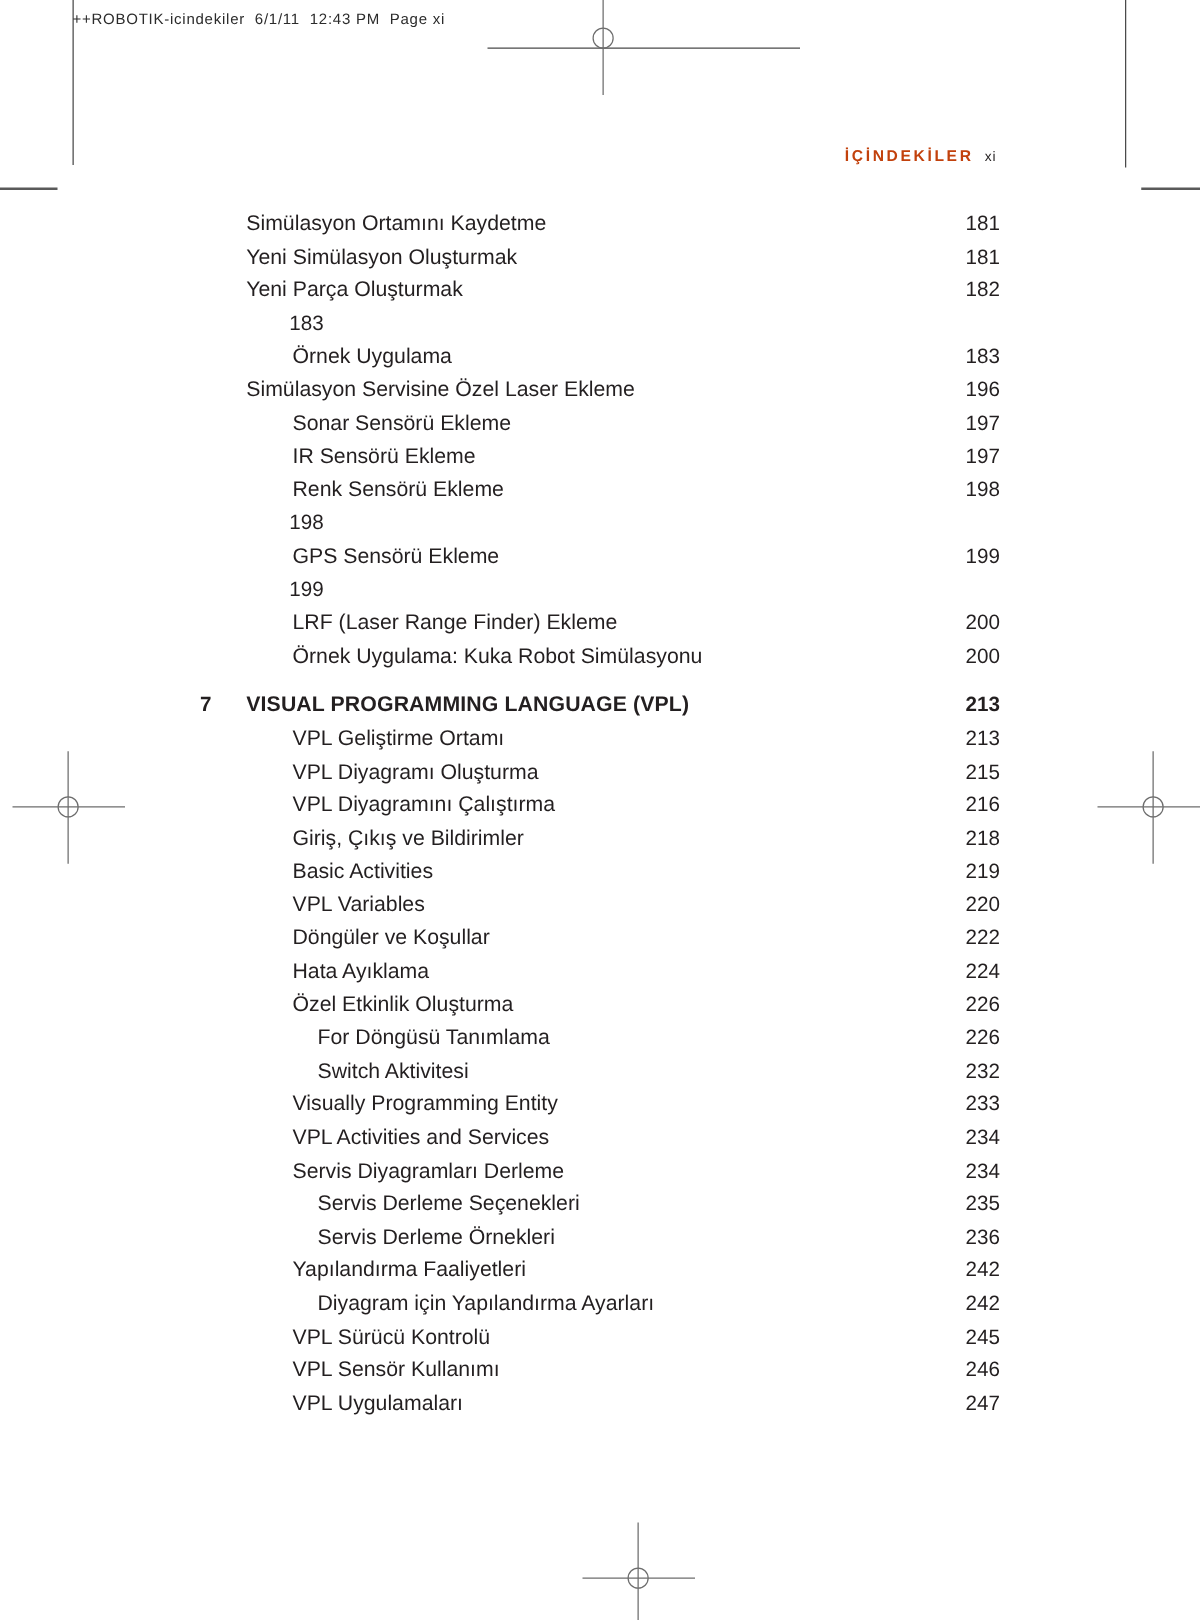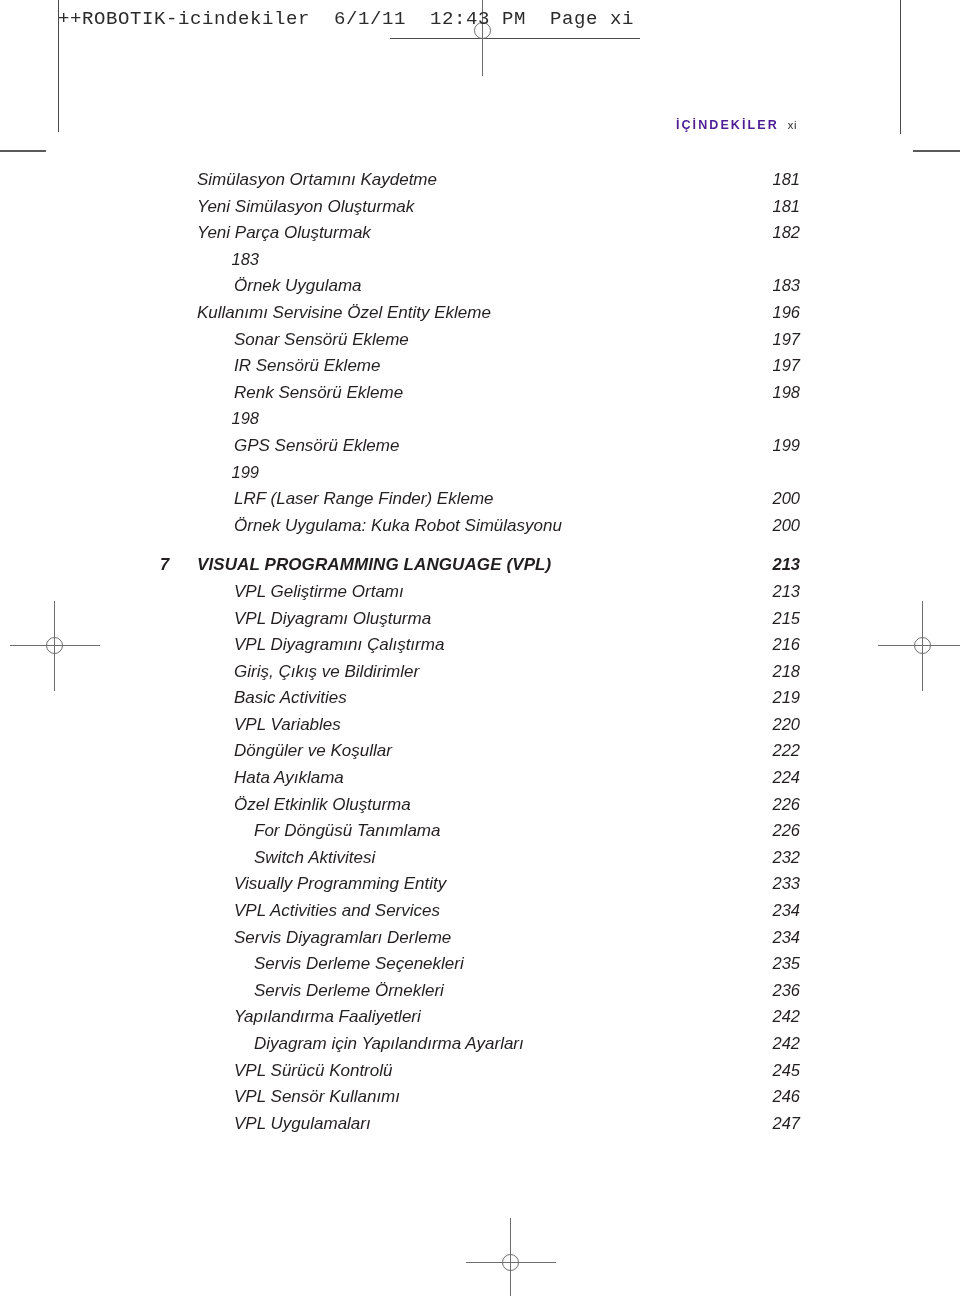--- a/index.html
+++ b/index.html
@@ -47,22 +47,22 @@
     width: 90px;
     height: 1px;
     background: #6d6d6d;
   }
 
   
   .scan-header {
     position: absolute;
     left: 58px;
     top: 8px;
-    font-family: Liberation Mono, monospace;
-    font-size: 19px;
+    font-family: Liberation Sans, sans-serif;
+    font-size: 12px;
     letter-spacing: 0.6px;
     color: #2b2b2b;
     white-space: pre;
   }
   .scan-rule {
     position: absolute;
     left: 390px;
     top: 38px;
     width: 250px;
     height: 1px;
@@ -107,35 +107,34 @@
     right: 163px;
     top: 118px;
     display: flex;
     align-items: baseline;
     gap: 9px;
   }
   .running-head .rh-title {
     font-size: 12.5px;
     font-weight: 700;
     letter-spacing: 2.1px;
-    color: #4c1d95;
+    color: #c2410c;
   }
   .running-head .rh-folio {
     font-size: 11px;
     letter-spacing: 0.6px;
     color: #231f20;
   }
 
   
   .toc {
     position: absolute;
     left: 160px;
     top: 166px;
     width: 640px;
-    font-style: italic;
   }
   .toc-row {
     display: flex;
     align-items: baseline;
     height: 26.6px;
     font-size: 17px;
     line-height: 26.6px;
     color: #231f20;
     white-space: nowrap;
   }
@@ -226,21 +225,21 @@
       <span class="num"></span>
       <span class="page">183</span>
     </div>
     <div class="toc-row level-2">
       <span class="num"></span>
       <span class="title">Örnek Uygulama</span>
       <span class="page">183</span>
     </div>
     <div class="toc-row level-1">
       <span class="num"></span>
-      <span class="title">Kullanımı Servisine Özel Entity Ekleme</span>
+      <span class="title">Simülasyon Servisine Özel Laser Ekleme</span>
       <span class="page">196</span>
     </div>
     <div class="toc-row level-2">
       <span class="num"></span>
       <span class="title">Sonar Sensörü Ekleme</span>
       <span class="page">197</span>
     </div>
     <div class="toc-row level-2">
       <span class="num"></span>
       <span class="title">IR Sensörü Ekleme</span>

